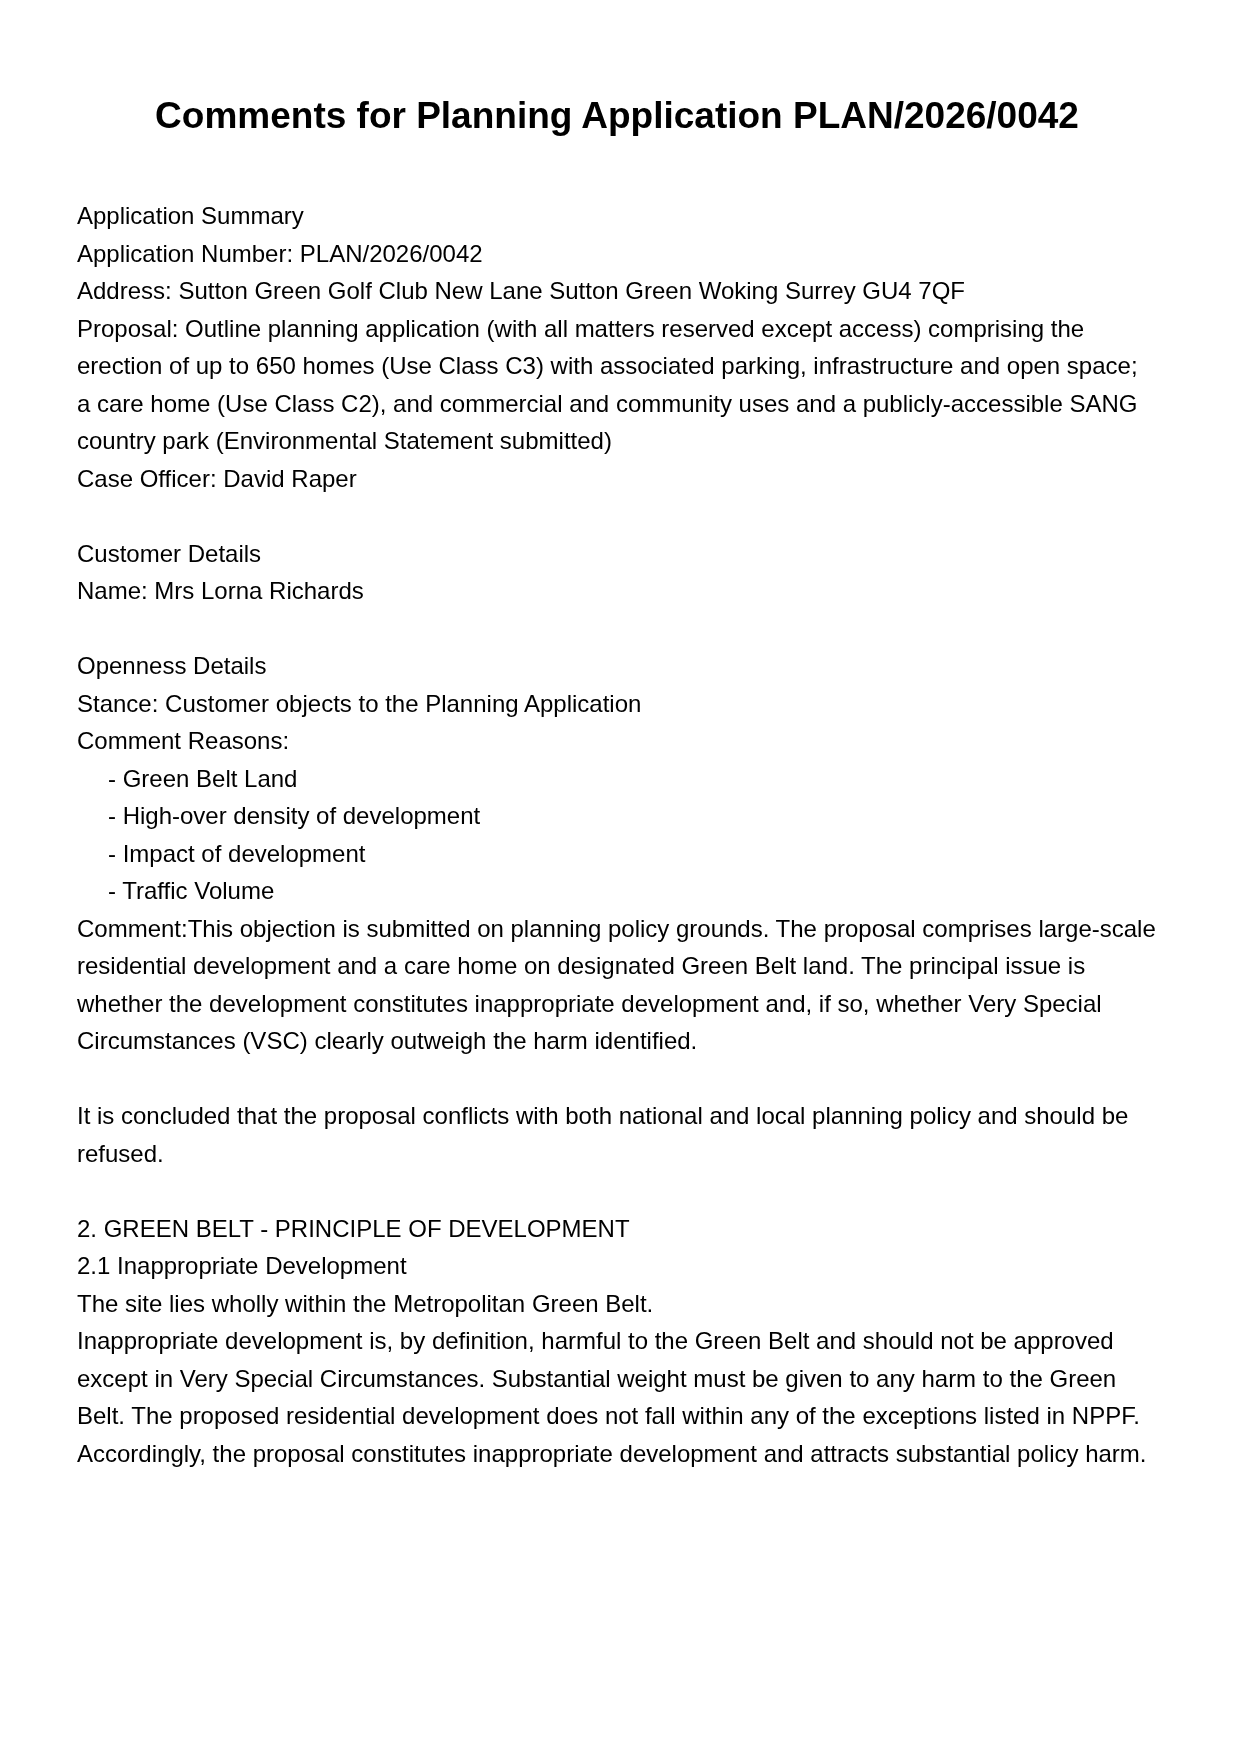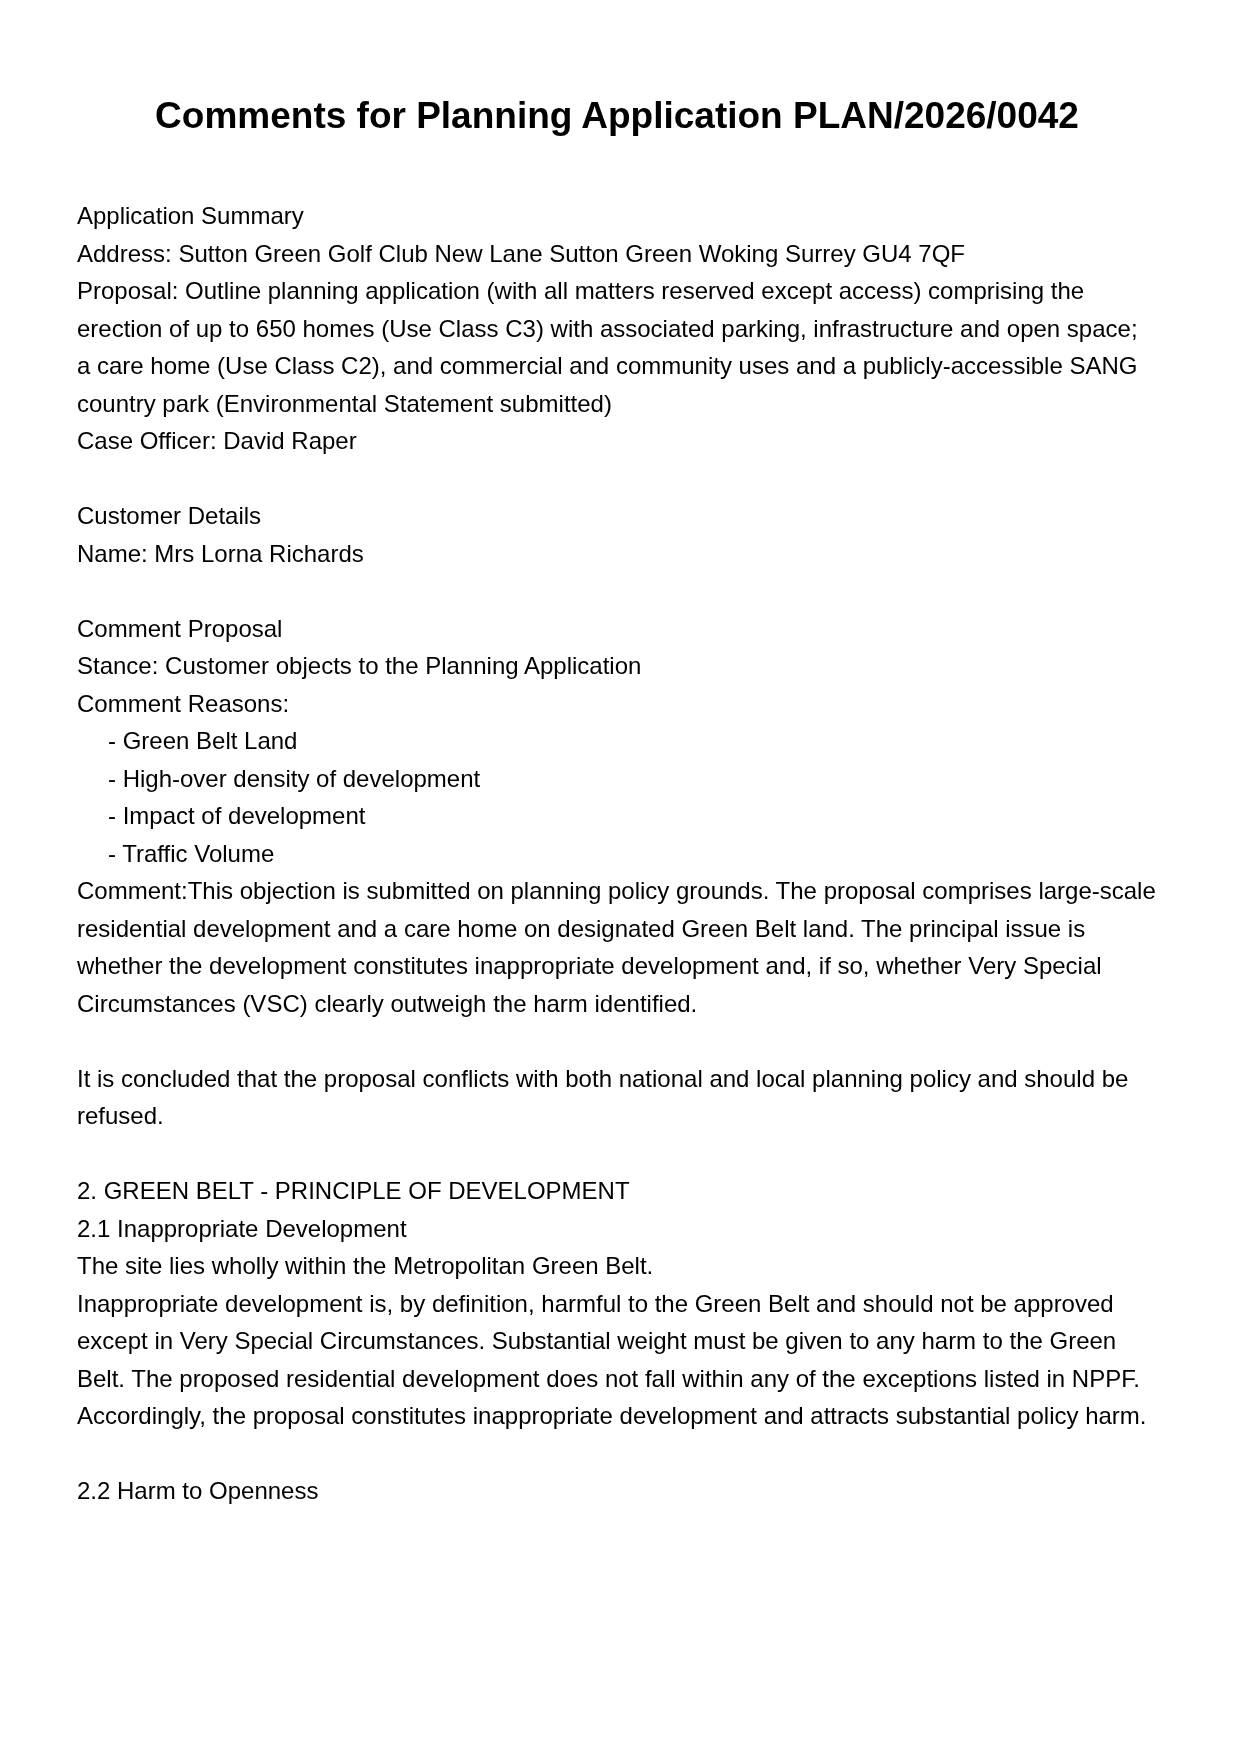--- a/index.html
+++ b/index.html
@@ -45,44 +45,42 @@
   }
 </style>
 </head>
 <body>
 
 <div class="page">
   <h1 class="doc-title">Comments for Planning Application PLAN/2026/0042</h1>
   <main id="doc-body">
       <section class="doc-section">
         <div class="blk heading">Application Summary</div>
+        <div class="blk text">Application Number: PLAN/2026/0042</div>
         <div class="blk text">Address: Sutton Green Golf Club New Lane Sutton Green Woking Surrey GU4 7QF</div>
         <div class="blk text">Proposal: Outline planning application (with all matters reserved except access) comprising the erection of up to 650 homes (Use Class C3) with associated parking, infrastructure and open space; a care home (Use Class C2), and commercial and community uses and a publicly-accessible SANG country park (Environmental Statement submitted)</div>
         <div class="blk text">Case Officer: David Raper</div>
       </section>
       <section class="doc-section">
         <div class="blk heading">Customer Details</div>
         <div class="blk text">Name: Mrs Lorna Richards</div>
       </section>
       <section class="doc-section">
-        <div class="blk heading">Comment Proposal</div>
+        <div class="blk heading">Openness Details</div>
         <div class="blk text">Stance: Customer objects to the Planning Application</div>
         <div class="blk text">Comment Reasons:</div>
         <div class="blk bullet">- Green Belt Land</div>
         <div class="blk bullet">- High-over density of development</div>
         <div class="blk bullet">- Impact of development</div>
         <div class="blk bullet">- Traffic Volume</div>
         <div class="blk text">Comment:This objection is submitted on planning policy grounds. The proposal comprises large-scale residential development and a care home on designated Green Belt land. The principal issue is whether the development constitutes inappropriate development and, if so, whether Very Special Circumstances (VSC) clearly outweigh the harm identified.</div>
       </section>
       <section class="doc-section">
         <div class="blk text">It is concluded that the proposal conflicts with both national and local planning policy and should be refused.</div>
       </section>
       <section class="doc-section">
         <div class="blk text">2. GREEN BELT - PRINCIPLE OF DEVELOPMENT</div>
         <div class="blk text">2.1 Inappropriate Development</div>
         <div class="blk text">The site lies wholly within the Metropolitan Green Belt.</div>
         <div class="blk text">Inappropriate development is, by definition, harmful to the Green Belt and should not be approved except in Very Special Circumstances. Substantial weight must be given to any harm to the Green Belt. The proposed residential development does not fall within any of the exceptions listed in NPPF. Accordingly, the proposal constitutes inappropriate development and attracts substantial policy harm.</div>
       </section>
-      <section class="doc-section">
-        <div class="blk text">2.2 Harm to Openness</div>
-      </section>
     </main>
 </div>
 
 </body></html>

